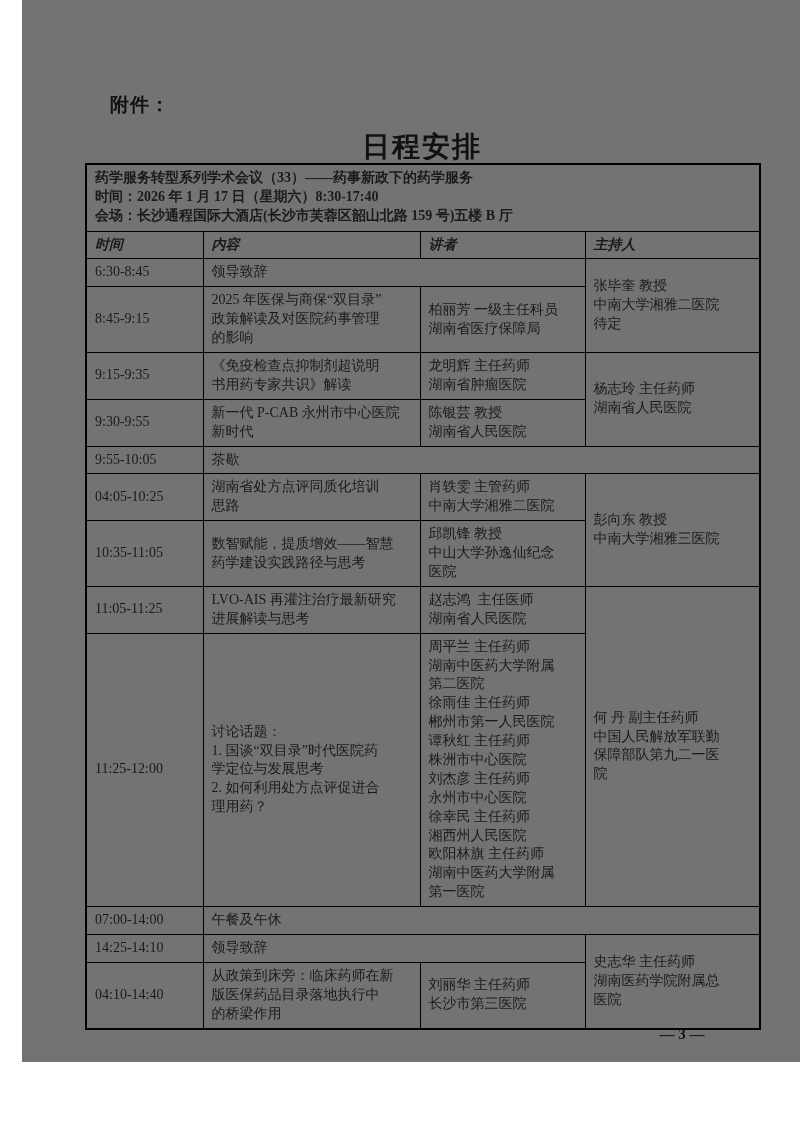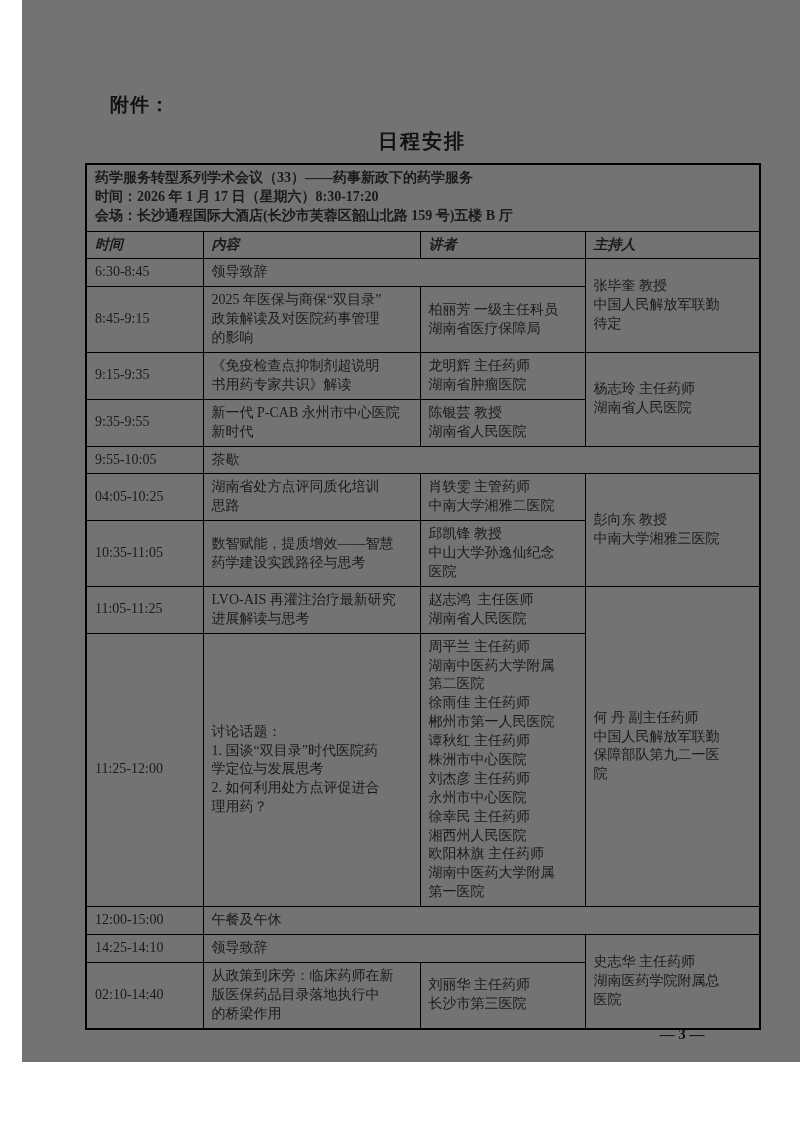--- a/index.html
+++ b/index.html
@@ -11,21 +11,21 @@
     font-family:"Liberation Serif","DejaVu Serif",serif;
     overflow:hidden;
     margin-left:22px;
   }
   .attachment{
     position:absolute;left:88px;top:92px;
     font-size:19px;font-weight:700;letter-spacing:1px;
   }
   .doc-title{
     position:absolute;left:63px;top:128px;width:674px;
-    text-align:center;font-size:20px;font-weight:700;letter-spacing:2px;
+    text-align:center;font-size:28px;font-weight:700;letter-spacing:2px;
   }
   table.agenda{
     position:absolute;left:63px;top:163px;
     width:674px;
     border-collapse:collapse;
     table-layout:fixed;
   }
   table.agenda td,table.agenda th{
     border:1px solid #000;
     padding:4px 8px;
@@ -64,35 +64,35 @@
   <table class="agenda">
     <colgroup>
       <col style="width:117px">
       <col style="width:217px">
       <col style="width:165px">
       <col style="width:175px">
     </colgroup>
 
     <tbody>
         <tr style="height:67px">
-      <td class="title-cell" colspan="4"><div>药学服务转型系列学术会议（33）——药事新政下的药学服务</div><div>时间：2026 年 1 月 17 日（星期六）8:30-17:20</div><div>会场：长沙通程国际大酒店(长沙市芙蓉区韶山北路 159 号)五楼 B 厅</div></td>
+      <td class="title-cell" colspan="4"><div>药学服务转型系列学术会议（33）——药事新政下的药学服务</div><div>时间：2026 年 1 月 17 日（星期六）8:30-17:40</div><div>会场：长沙通程国际大酒店(长沙市芙蓉区韶山北路 159 号)五楼 B 厅</div></td>
     </tr>
 
     <tr style="height:26px">
       <th class="col-h">时间</th>
       <th class="col-h">内容</th>
       <th class="col-h">讲者</th>
       <th class="col-h">主持人</th>
     </tr>
 
     <tr style="height:26px">
       <td class="time-cell">6:30-8:45</td>
       <td colspan="2">领导致辞</td>
       <td rowspan="2">张毕奎 教授
-中国人民解放军联勤
+中南大学湘雅二医院
 待定</td>
     </tr>
 
     <tr style="height:63px">
       <td class="time-cell">8:45-9:15</td>
       <td>2025 年医保与商保“双目录”
 政策解读及对医院药事管理
 的影响</td>
       <td>柏丽芳 一级主任科员
 湖南省医疗保障局</td>
@@ -102,21 +102,21 @@
       <td class="time-cell">9:15-9:35</td>
       <td>《免疫检查点抑制剂超说明
 书用药专家共识》解读</td>
       <td>龙明辉 主任药师
 湖南省肿瘤医院</td>
       <td rowspan="2">杨志玲 主任药师
 湖南省人民医院</td>
     </tr>
 
     <tr style="height:42px">
-      <td class="time-cell">9:35-9:55</td>
+      <td class="time-cell">9:30-9:55</td>
       <td>新一代 P-CAB 永州市中心医院
 新时代</td>
       <td>陈银芸 教授
 湖南省人民医院</td>
     </tr>
 
     <tr style="height:26px">
       <td class="time-cell">9:55-10:05</td>
       <td colspan="3">茶歇</td>
     </tr>
@@ -169,34 +169,34 @@
 刘杰彦 主任药师
 永州市中心医院
 徐幸民 主任药师
 湘西州人民医院
 欧阳林旗 主任药师
 湖南中医药大学附属
 第一医院</td>
     </tr>
 
     <tr style="height:28px">
-      <td class="time-cell">12:00-15:00</td>
+      <td class="time-cell">07:00-14:00</td>
       <td colspan="3">午餐及午休</td>
     </tr>
 
     <tr style="height:27px">
       <td class="time-cell">14:25-14:10</td>
       <td colspan="2">领导致辞</td>
       <td rowspan="2">史志华 主任药师
 湖南医药学院附属总
 医院</td>
     </tr>
 
     <tr style="height:58px">
-      <td class="time-cell">02:10-14:40</td>
+      <td class="time-cell">04:10-14:40</td>
       <td>从政策到床旁：临床药师在新
 版医保药品目录落地执行中
 的桥梁作用</td>
       <td>刘丽华 主任药师
 长沙市第三医院</td>
     </tr>
 
   </tbody>
     </table>
 

